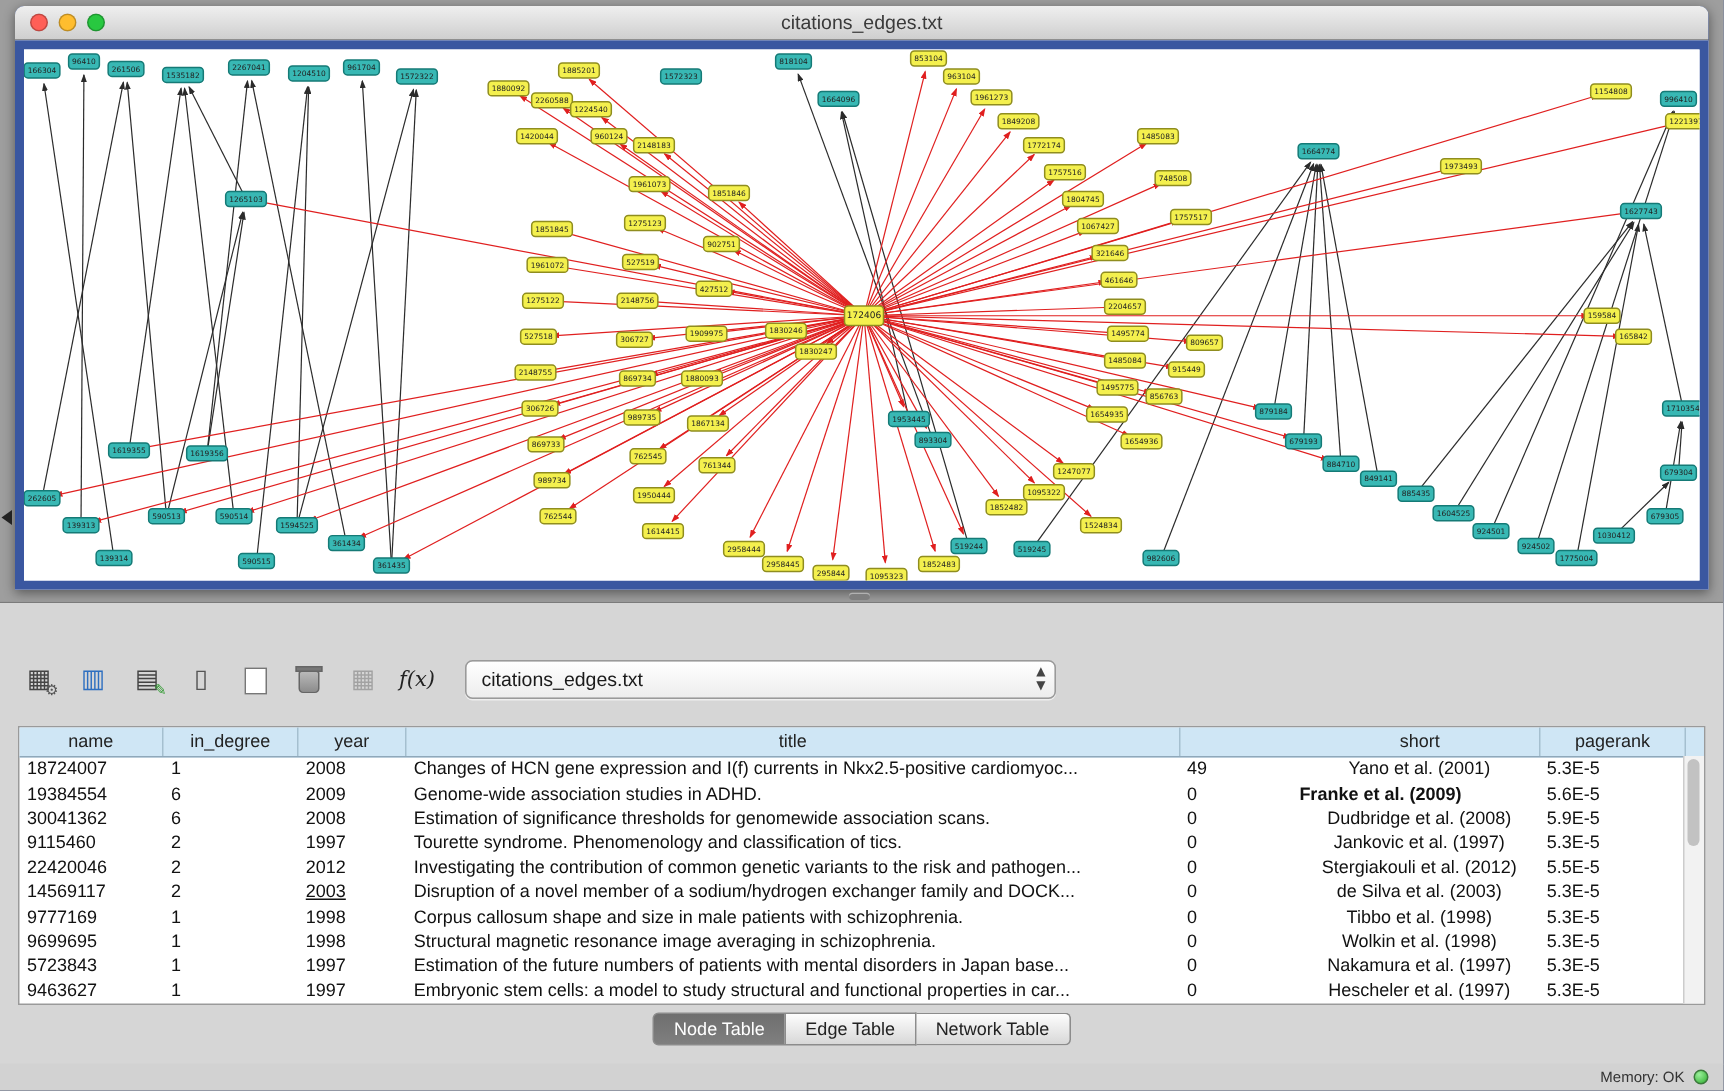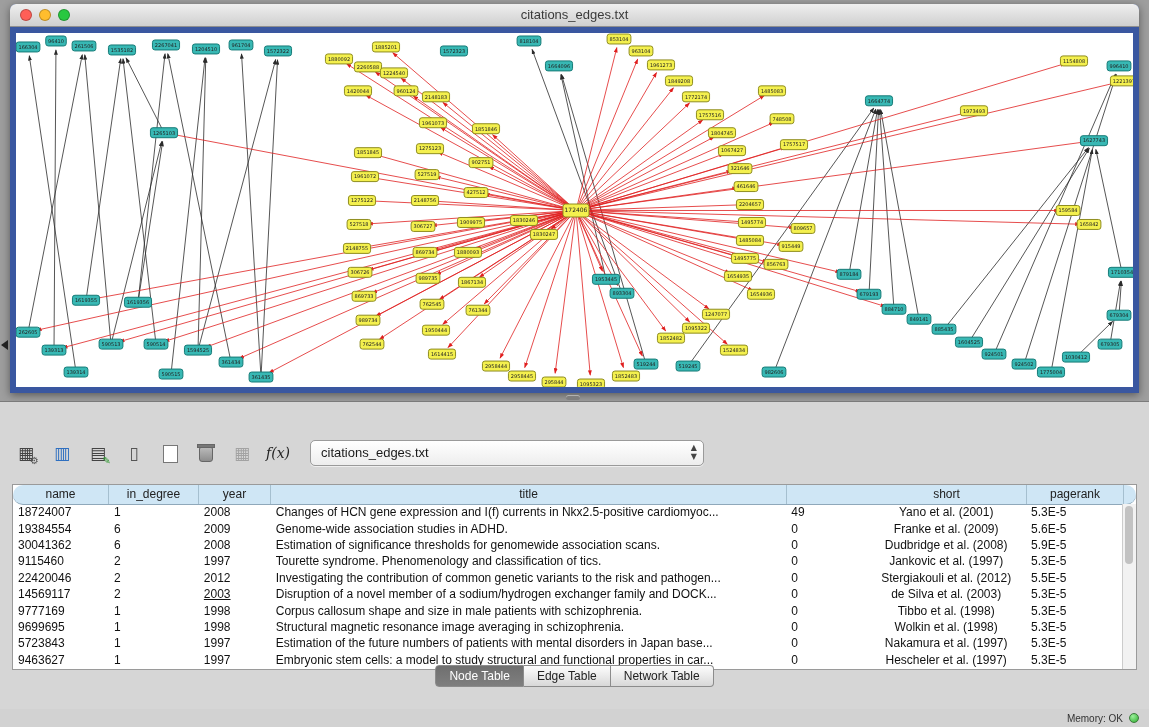--- a/index.html
+++ b/index.html
@@ -46,32 +46,32 @@
   .shape-trash::before{content:"";position:absolute;left:-3px;top:-4px;width:16px;height:2px;background:#777;border:1px solid #666;}
 
   .combo{margin-left:12px;position:relative;width:392px;height:24px;border:1px solid #9a9a9a;border-radius:5px;
     background:linear-gradient(#ffffff,#ededed);box-shadow:0 1px 0 rgba(255,255,255,.6);}
   .combo-text{position:absolute;left:10px;top:4px;font-size:13px;color:#1a1a1a;}
   .combo-step{position:absolute;right:6px;top:2px;display:flex;flex-direction:column;line-height:9px;
     font-size:8px;color:#444;font-family:"DejaVu Sans",sans-serif;}
 
   .tablewrap{position:absolute;left:12px;top:82px;width:1125px;height:186px;background:#fff;
     border:1px solid #9a9a9a;box-sizing:border-box;}
-  .thead{display:flex;height:19px;background:#cfe6f5;border-bottom:1px solid #8fa8ba;border-radius:10px;}
+  .thead{display:flex;height:19px;background:#cfe6f5;border-bottom:1px solid #8fa8ba;}
   .th{box-sizing:border-box;border-right:1px solid #a5bfcf;font-size:12px;color:#222;
     text-align:center;line-height:18px;overflow:hidden;white-space:nowrap;}
   .th .sort{font-family:"DejaVu Sans",sans-serif;font-size:10px;color:#555;margin-right:2px;}
   .tbody{position:absolute;left:0;top:19px;right:13px;bottom:0;overflow:hidden;}
   .tr{display:flex;height:16.4px;align-items:center;}
   .td{box-sizing:border-box;padding-left:5px;font-size:12px;color:#111;
     overflow:hidden;white-space:nowrap;text-overflow:ellipsis;}
   .vscroll{position:absolute;right:0;top:19px;width:13px;bottom:0;background:#f2f2f2;border-left:1px solid #ccc;}
   .vthumb{position:absolute;left:2px;top:2px;width:8px;height:58px;border-radius:4px;background:#c2c2c2;}
 
-  .tabsrow{position:absolute;left:0;top:263px;width:100%;display:flex;justify-content:center;}
+  .tabsrow{position:absolute;left:0;top:273px;width:100%;display:flex;justify-content:center;}
   .tab{font-size:12px;color:#222;padding:3px 13px;border:1px solid #8c8c8c;border-left:none;
     background:linear-gradient(#fdfdfd,#d8d8d8);cursor:default;}
   .tab:first-child{border-left:1px solid #8c8c8c;border-radius:4px 0 0 4px;}
   .tab:last-child{border-radius:0 4px 4px 0;}
   .tab.active{background:linear-gradient(#6f6f6f,#7f7f7f);color:#fff;}
 
   .statusbar{position:absolute;left:0;bottom:0;width:100%;height:18px;background:#d2d2d2;
     display:flex;justify-content:flex-end;align-items:center;gap:6px;padding-right:10px;box-sizing:border-box;}
   .statusbar span{font-size:10px;color:#333;}
   .memdot{width:10px;height:10px;border-radius:50%;background:radial-gradient(circle at 35% 30%,#9bf09b,#2fae2f);
@@ -734,21 +734,21 @@
             <div class="td" style="width: 80px;">49</div>
             <div class="td" style="width: 160px; text-align: center; padding-left: 0px;">Yano et al. (2001)</div>
             <div class="td" style="width: 97px;">5.3E-5</div>
           </div>
           <div class="tr">
             <div class="td" style="width: 96px;">19384554</div>
             <div class="td" style="width: 90px;">6</div>
             <div class="td" style="width: 72px;">2009</div>
             <div class="td" style="width: 516px;">Genome-wide association studies in ADHD.</div>
             <div class="td" style="width: 80px;">0</div>
-            <div class="td" style="width: 160px; text-align: center; padding-left: 0px;">Franke et al. (2009)</div>
+            <div class="td" style="width: 160px; text-align: left; padding-left: 0px; font-weight: bold;">Franke et al. (2009)</div>
             <div class="td" style="width: 97px;">5.6E-5</div>
           </div>
           <div class="tr">
             <div class="td" style="width: 96px;">30041362</div>
             <div class="td" style="width: 90px;">6</div>
             <div class="td" style="width: 72px;">2008</div>
             <div class="td" style="width: 516px;">Estimation of significance thresholds for genomewide association scans.</div>
             <div class="td" style="width: 80px;">0</div>
             <div class="td" style="width: 160px; text-align: center; padding-left: 0px;">Dudbridge et al. (2008)</div>
             <div class="td" style="width: 97px;">5.9E-5</div>

